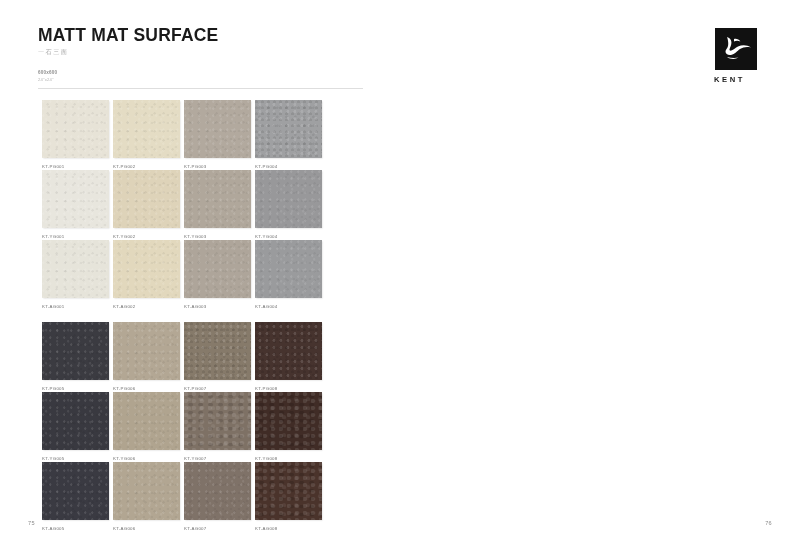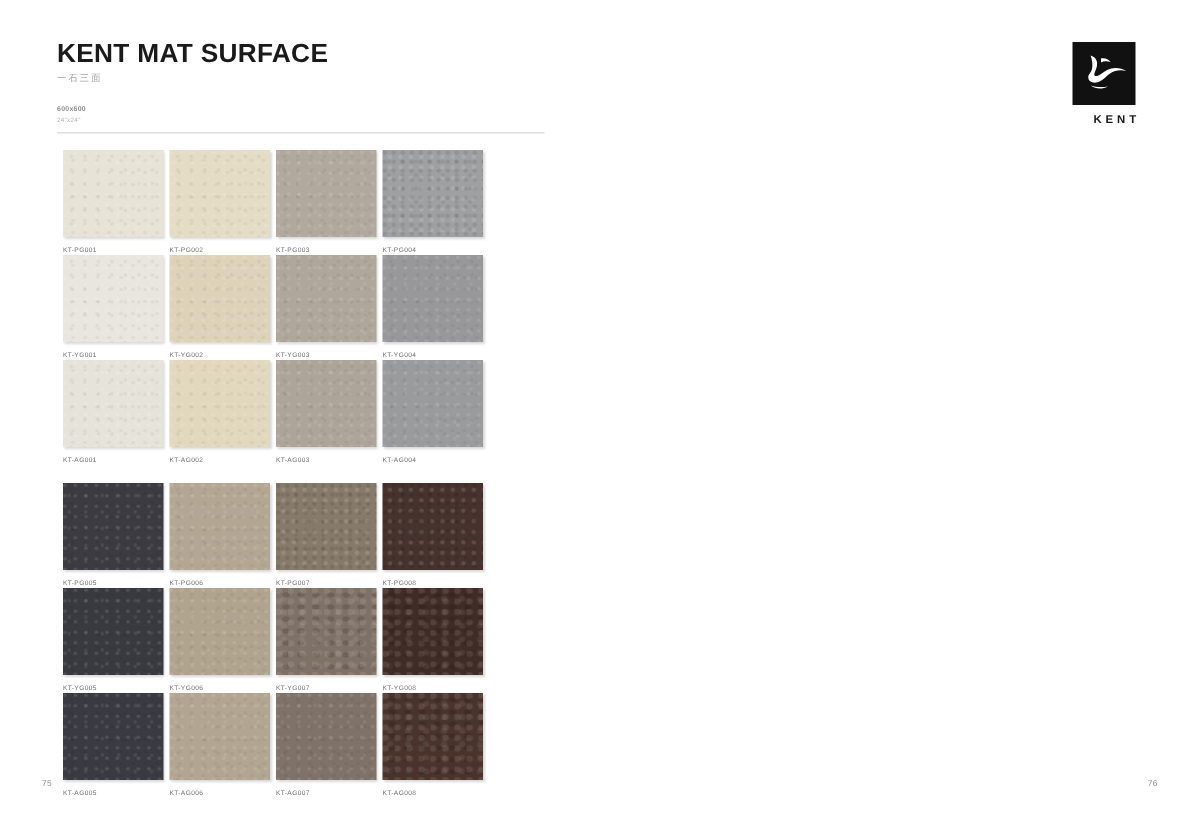--- a/index.html
+++ b/index.html
@@ -28,21 +28,21 @@
   }
   .size-block { margin-top: 13px; line-height: 1.35; }
   .size-mm { font-size: 4.6px; font-weight: bold; color: #8f8f8f; letter-spacing: .2px; }
   .size-in { font-size: 4.2px; color: #b4b4b4; letter-spacing: .2px; }
   .rule {
     position: absolute; left: 38px; top: 88px; width: 325px;
     height: 1px; background: #dedede;
   }
 
   
-  .logo { position: absolute; right: 40px; top: 28px; width: 48px; text-align: right; }
+  .logo { position: absolute; right: 40px; top: 28px; width: 48px; text-align: left; }
   .logo-mark {
     width: 42px; height: 42px; background: #111; margin: 0 auto;
     position: relative; overflow: hidden;
   }
   .logo-mark svg { display: block; }
   .logo-word {
     font-size: 7.6px; font-weight: bold; letter-spacing: 2.6px;
     color: #1a1a1a; margin-top: 5px; padding-left: 2px;
   }
 
@@ -102,21 +102,21 @@
   .folio-right { right: 28px; }
 </style>
 </head>
 <body>
 
 <div class="spread">
 
   <div class="page page-left">
 
     <div class="header">
-      <div class="title">KENT MAT SURFACE</div>
+      <div class="title">MATT MAT SURFACE</div>
       <div class="subtitle-cn">一石三面</div>
       <div class="size-block">
         <div class="size-mm">600x600</div>
         <div class="size-in">24"x24"</div>
       </div>
     </div>
 
     <div class="rule"></div>
 
     <div class="grid grid-left">

